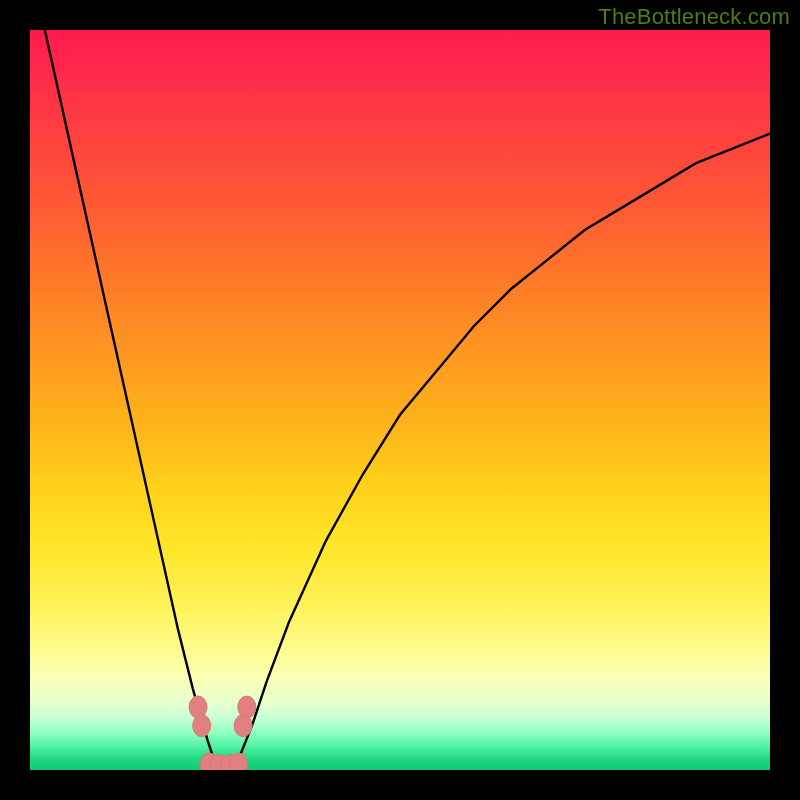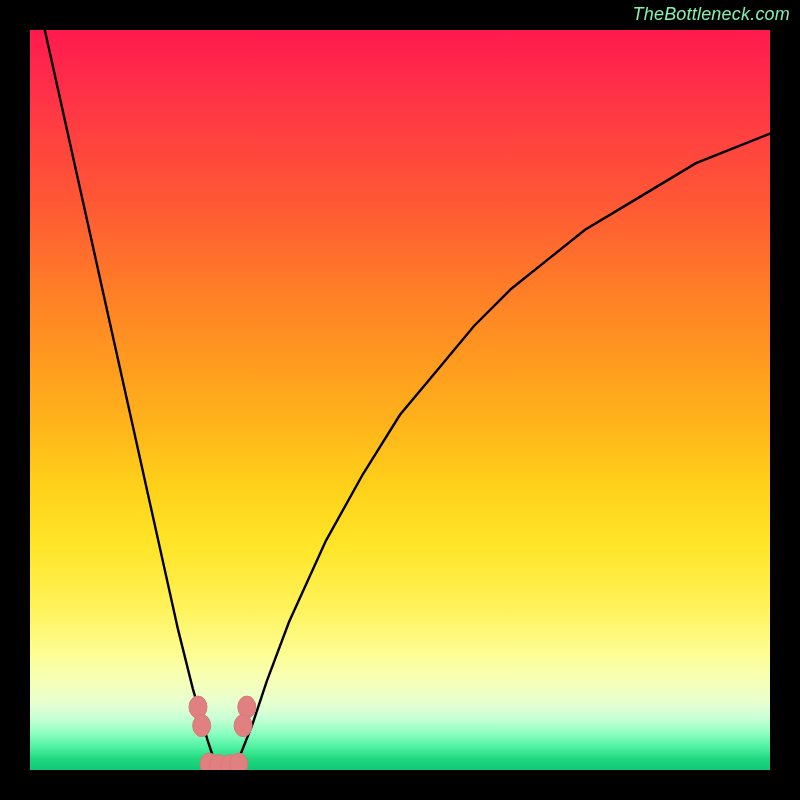--- a/index.html
+++ b/index.html
@@ -54,25 +54,24 @@
   .curve-svg {
     position: absolute;
     inset: 0;
     width: 740px;
     height: 740px;
   }
   .watermark {
     position: absolute;
     top: 4px;
     right: 10px;
-    color: #86efac;
-    font-size: 18px;
+    color: #4d7c0f;
+    font-size: 22px;
     letter-spacing: 0.2px;
     user-select: none;
-    font-style: italic;
   }
 </style>
 </head>
 <body>
 
 <div class="frame">
   <div class="watermark">TheBottleneck.com</div>
 
   <div class="plot-area">
     <div class="gradient"></div>

